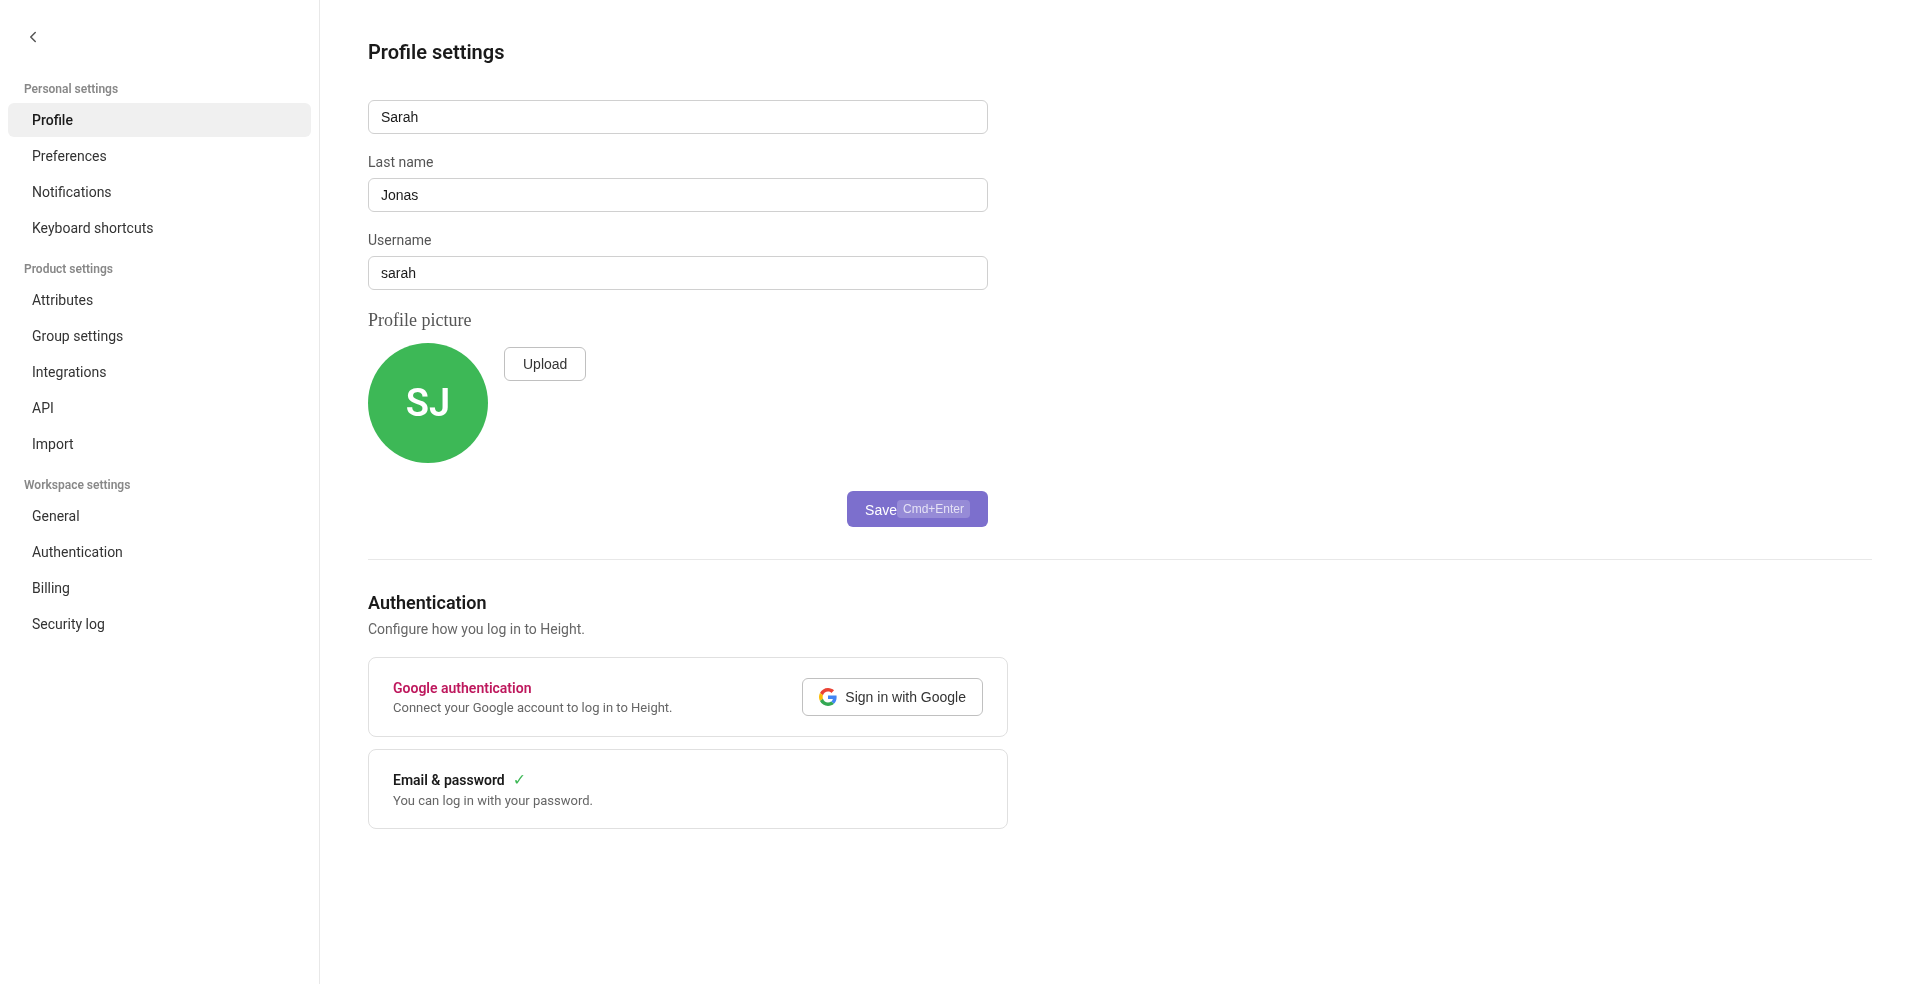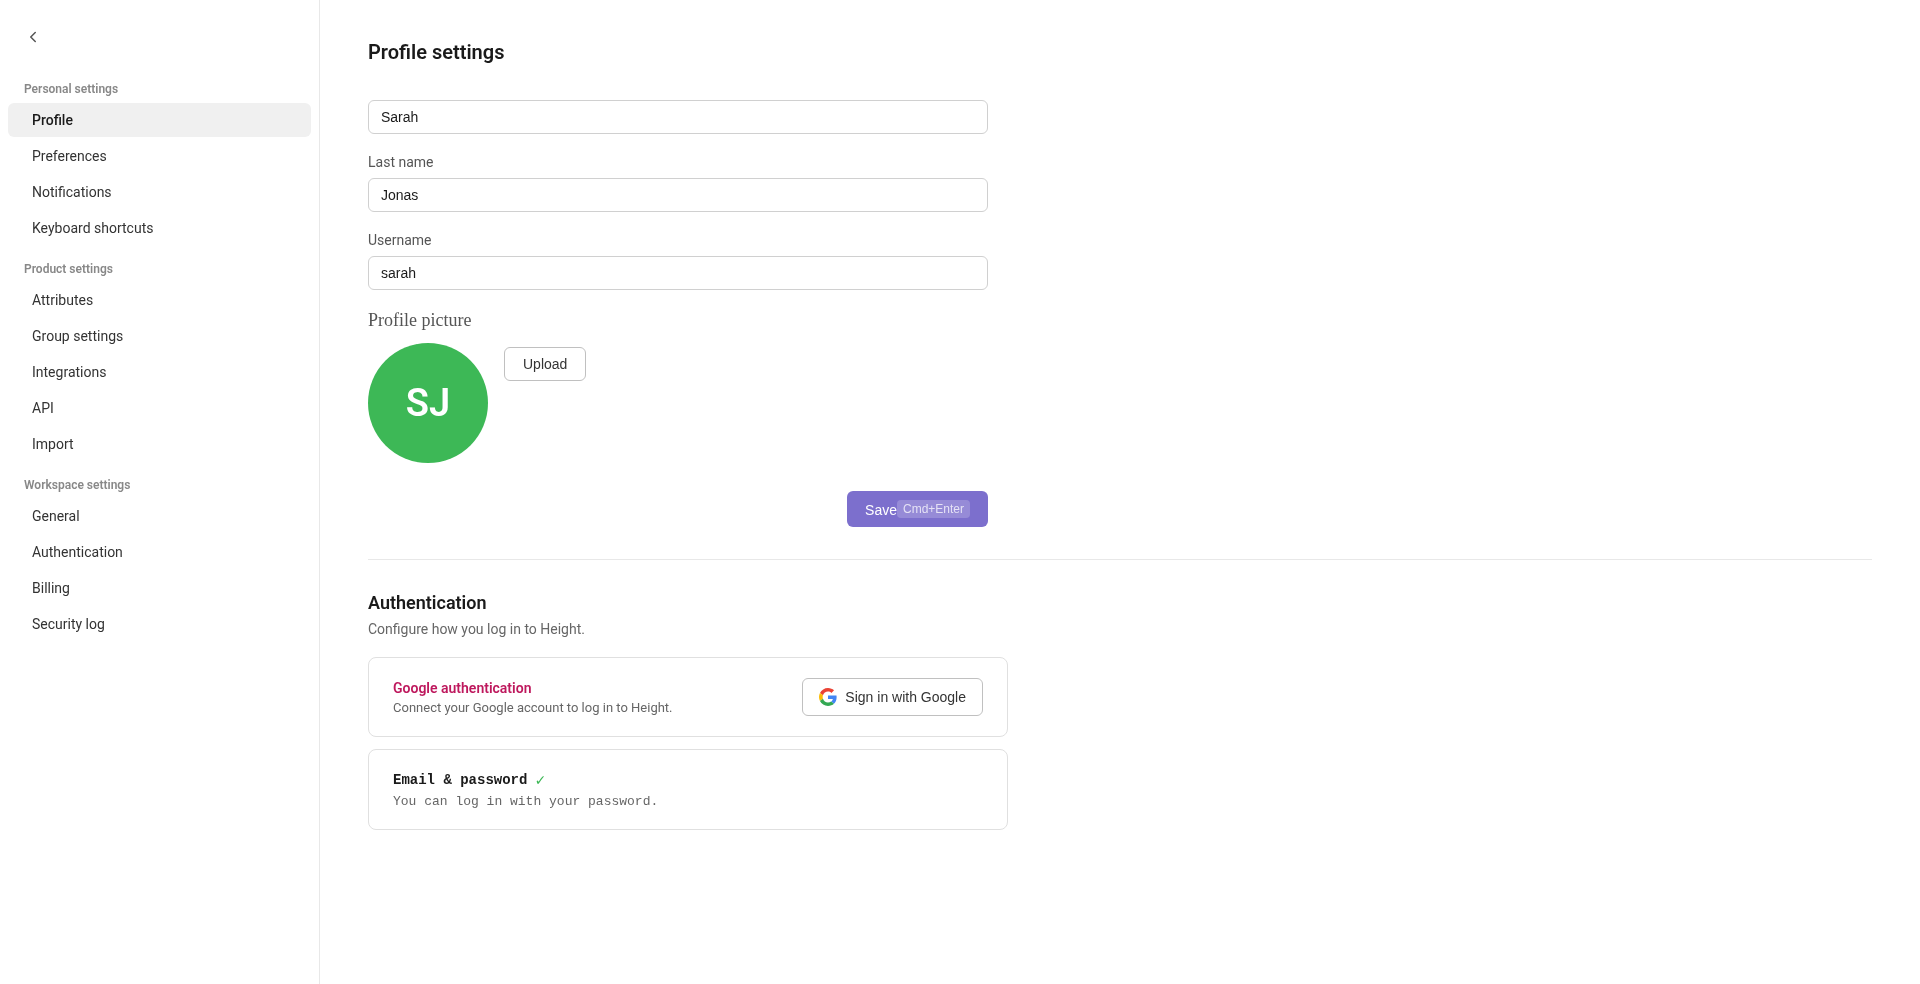--- a/index.html
+++ b/index.html
@@ -237,21 +237,20 @@
       width: 18px;
       height: 18px;
     }
 
     .email-password-card {
       border: 1px solid #e0e0e0;
       border-radius: 8px;
       padding: 20px 24px;
       max-width: 640px;
       margin-bottom: 12px;
-      font-family: Liberation Mono, monospace;
     }
 
     .email-password-header {
       display: flex;
       align-items: center;
       gap: 8px;
       margin-bottom: 4px;
     }
 
     .email-password-header h3 {

